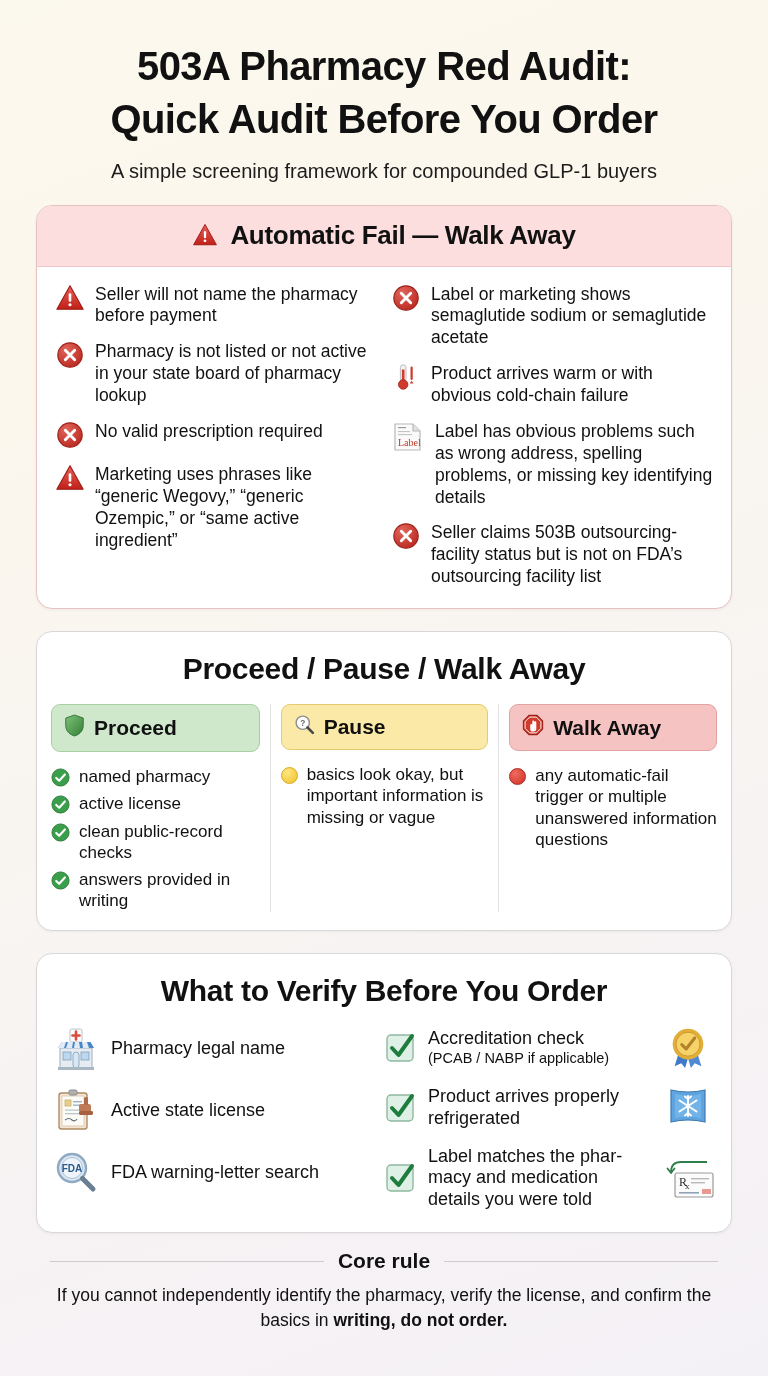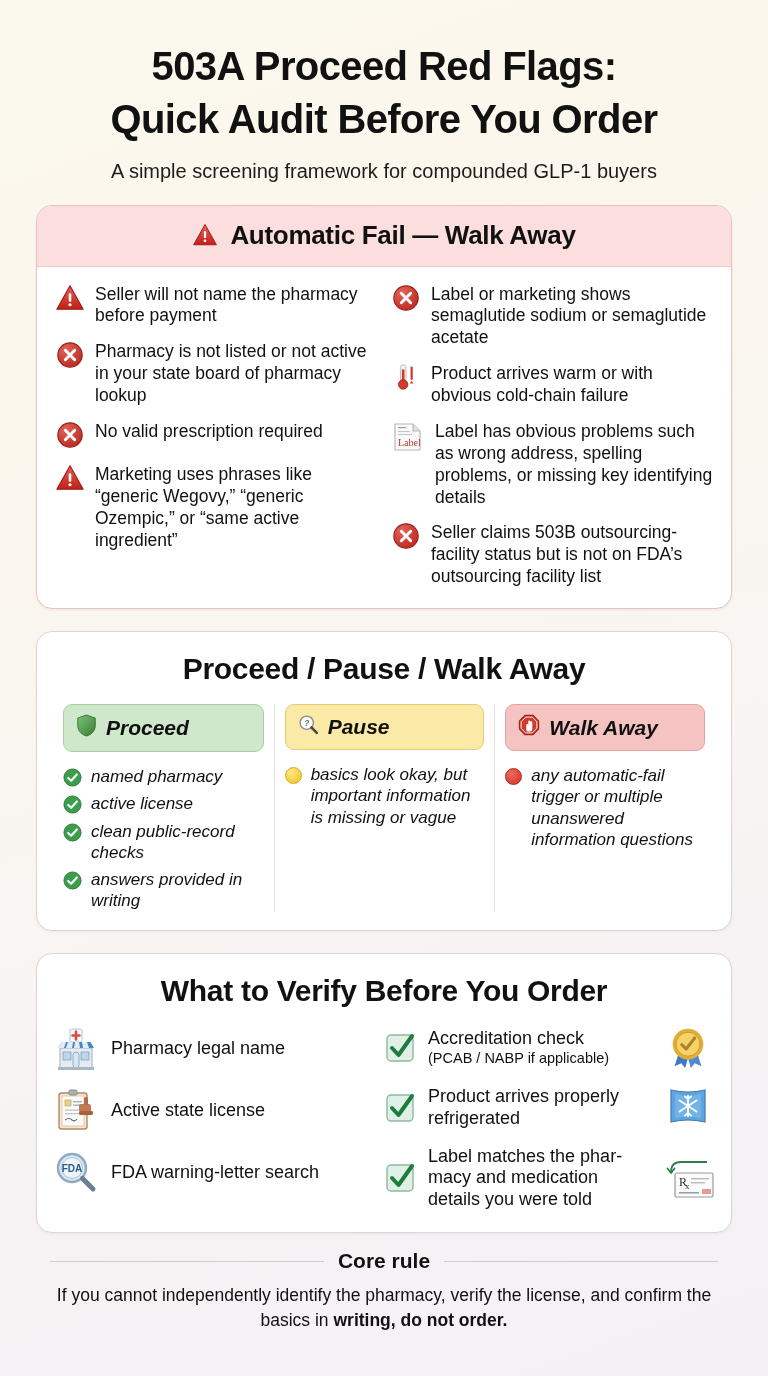--- a/index.html
+++ b/index.html
@@ -57,21 +57,21 @@
 
   
   .flag-cols { display: flex; padding: 16px 18px 20px 18px; gap: 14px; }
   .flag-col { width: 50%; display: flex; flex-direction: column; gap: 13px; }
   .flag-item { display: flex; gap: 10px; align-items: flex-start; }
   .flag-text { font-size: 17.5px; line-height: 1.25; color: #111; padding-top: 1px; }
 
   .ic { flex: 0 0 auto; width: 30px; height: 30px; position: relative; }
 
   
-  .ppw { display: flex; padding: 4px 16px 18px; font-style: italic; }
+  .ppw { display: flex; padding: 4px 4px 18px; }
   .ppw-col { width: 33.333%; padding: 0 10px; }
   .ppw-col + .ppw-col { border-left: 1px solid #e3e3e3; }
   .pill {
     border-radius: 9px; padding: 9px 12px;
     display: flex; align-items: center; gap: 9px;
     font-size: 21px; font-weight: 700; color: #111;
     margin-bottom: 14px;
   }
   .pill-proceed { background: #cfe8cc; border: 1px solid #a9cfa4; }
   .pill-pause   { background: #fbe9a8; border: 1px solid #e3cb72; }
@@ -104,21 +104,21 @@
   .footer-body { margin-top: 10px; font-size: 17.5px; line-height: 1.38; color: #111; }
   .footer-body b { font-weight: 700; }
 </style>
 </head>
 <body>
 
 <div class="page">
 
   <div class="header">
     <div class="title">
-      <div>503A Proceed Red Flags:</div>
+      <div>503A Pharmacy Red Audit:</div>
       <div>Quick Audit Before You Order</div>
     </div>
     <div class="subtitle">A simple screening framework for compounded GLP-1 buyers</div>
   </div>
 
   <div class="card card-fail">
     <div class="fail-head">
       <span class="ic" style="width:26px;height:26px">
         <svg viewBox="0 0 32 32" width="26" height="26">
           <defs>

